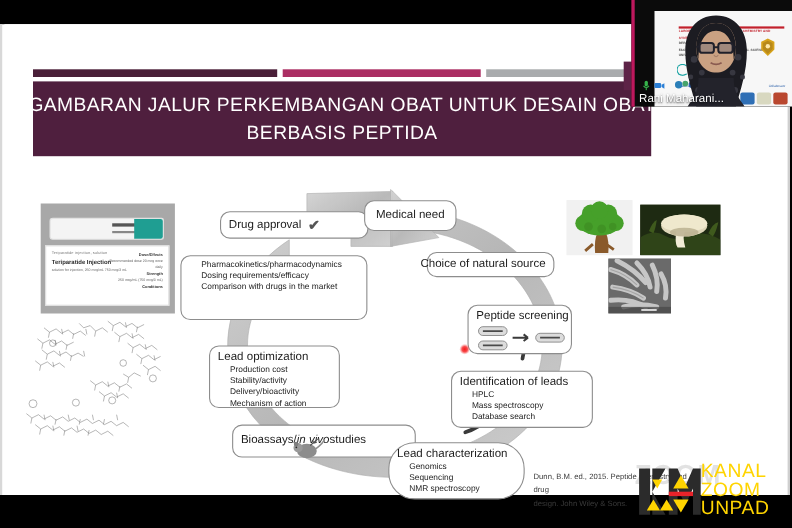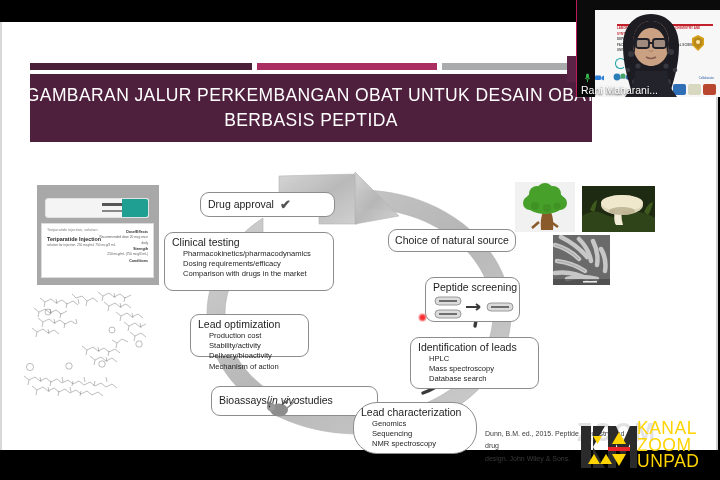--- a/index.html
+++ b/index.html
@@ -58,24 +58,24 @@
   
   .pbox{position:absolute;background:#ffffff;border:1.4px solid #8d8d8d;border-radius:9px;
         box-sizing:border-box;padding:3px 7px;}
   .pbox .hd{font-size:10.5px;color:#1d1d1d;line-height:1.25;white-space:nowrap;}
   .pbox .li{font-size:7.6px;color:#1d1d1d;line-height:1.34;margin-left:11px;white-space:nowrap;}
   .pbox.center .hd{text-align:center;}
 
   #box-drug-approval{left:196px;top:170px;width:135px;height:25px;display:flex;align-items:center;}
   #box-medical-need{left:327px;top:160px;width:84px;height:28px;display:flex;align-items:center;justify-content:center;}
   #box-clinical{left:160px;top:210px;width:170px;height:59px;}
-  #box-lead-opt{left:186px;top:292px;width:119px;height:43px;}
+  #box-lead-opt{left:186px;top:292px;width:119px;height:57px;}
   #box-bioassays{left:207px;top:364px;width:167px;height:30px;display:flex;align-items:center;}
   #box-lead-char{left:349px;top:380px;width:124px;height:52px;border-radius:24px;}
-  #box-natural{left:384px;top:207px;width:128px;height:23px;display:flex;align-items:center;justify-content:center;}
+  #box-natural{left:384px;top:207px;width:116px;height:23px;display:flex;align-items:center;justify-content:flex-end;}
   #box-peptide{left:421px;top:255px;width:95px;height:45px;}
   #box-ident{left:406px;top:315px;width:129px;height:52px;}
 
   .chk{display:inline-block;margin-left:6px;color:#555;font-size:13px;font-weight:700;}
 
   
   .laser{position:absolute;left:414px;top:291px;width:9px;height:9px;border-radius:50%;
      background:radial-gradient(circle,#f71b1b 0%,#f7494b 38%,rgba(247,90,90,.35) 62%,rgba(247,120,120,0) 100%);}
 
   
@@ -84,21 +84,21 @@
   
   .wm{position:absolute;left:567px;top:397px;width:152px;height:56px;}
   .wm .zoomghost{position:absolute;left:6px;top:-1px;font-size:25px;font-weight:700;color:#cfcfcf;
       opacity:.6;letter-spacing:1px;}
   .wm .km{position:absolute;left:4px;top:3px;width:62px;height:50px;}
   .wm .txt{position:absolute;left:66px;top:1px;color:#ffd400;font-weight:400;font-size:17.5px;
       line-height:0.95;letter-spacing:.5px;text-align:left;}
 
   
   #vtile{position:absolute;right:0px;top:0px;width:143px;height:97px;background:#0b0b0b;
-         overflow:hidden;border-left:1px solid #be185d;}
+         overflow:hidden;border-left:3px solid #be185d;}
   #vtile .slidebg{position:absolute;left:18px;top:10px;right:0;bottom:0;background:#f7f7f7;}
   #vtile .redline{position:absolute;left:22px;top:14px;width:96px;height:2px;background:#c2202b;}
   #vtile .lab{position:absolute;left:22px;top:16px;width:96px;font-size:2.9px;color:#c2202b;
         font-weight:700;line-height:1.9;letter-spacing:.1px;}
   #vtile .lab .g{color:#4a4a4a;}
   #vtile .collabL{position:absolute;left:20px;top:66px;font-size:2.8px;color:#2b5fa8;}
   #vtile .collabR{position:absolute;right:6px;top:66px;font-size:2.8px;color:#2b5fa8;text-align:right;}
   #vtile .crest{position:absolute;right:14px;top:24px;width:16px;height:18px;}
   #vtile .logos{position:absolute;right:4px;top:74px;display:flex;gap:2px;}
   #vtile .logos span{display:block;width:13px;height:11px;border-radius:2px;}
@@ -278,23 +278,25 @@
         <path d="M168 232 q-14 -4 -24 -13"></path>
         <path d="M86 170 q-6 -12 -6 -24"></path>
       </g>
     </svg>
 
     <div class="pbox" id="box-drug-approval">
       <span class="hd">Drug approval</span>
       <span class="chk">✔</span>
     </div>
 
+    <div class="pbox center" id="box-medical-need">
+      <div class="hd">Medical need</div>
+    </div>
 
     <div class="pbox" id="box-clinical">
-      <div class="hd">Clinical testing</div>
       <div class="li">Pharmacokinetics/pharmacodynamics</div>
       <div class="li">Dosing requirements/efficacy</div>
       <div class="li">Comparison with drugs in the market</div>
     </div>
 
     <div class="pbox" id="box-lead-opt">
       <div class="hd">Lead optimization</div>
       <div class="li">Production cost</div>
       <div class="li">Stability/activity</div>
       <div class="li">Delivery/bioactivity</div>

